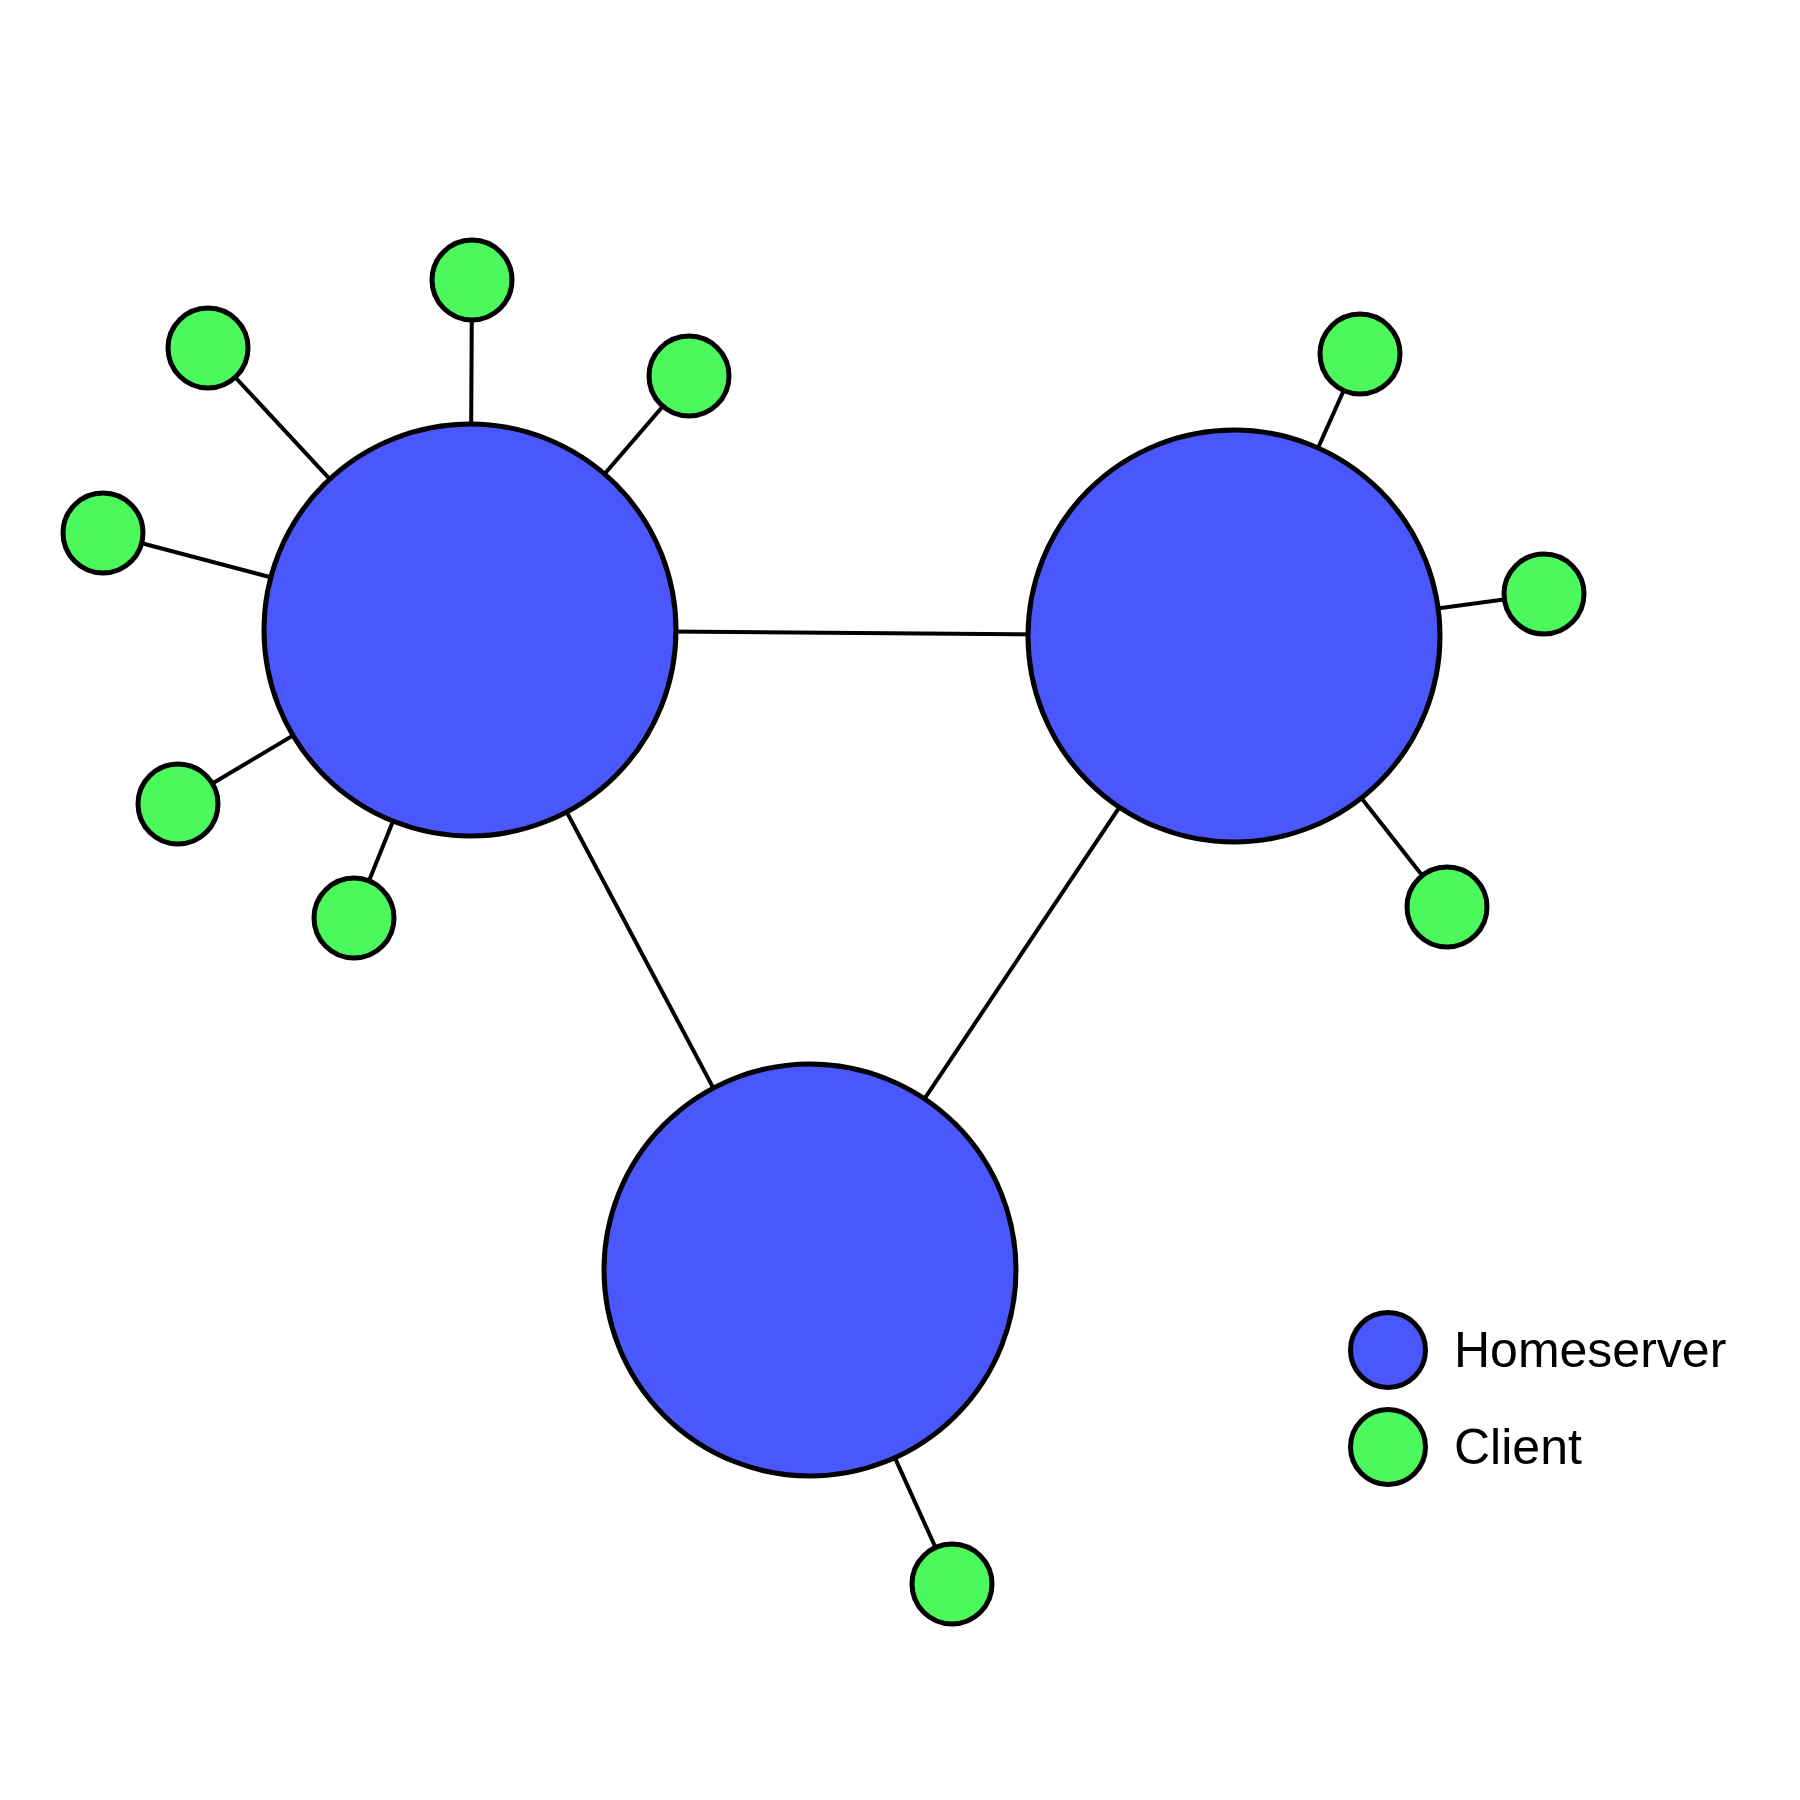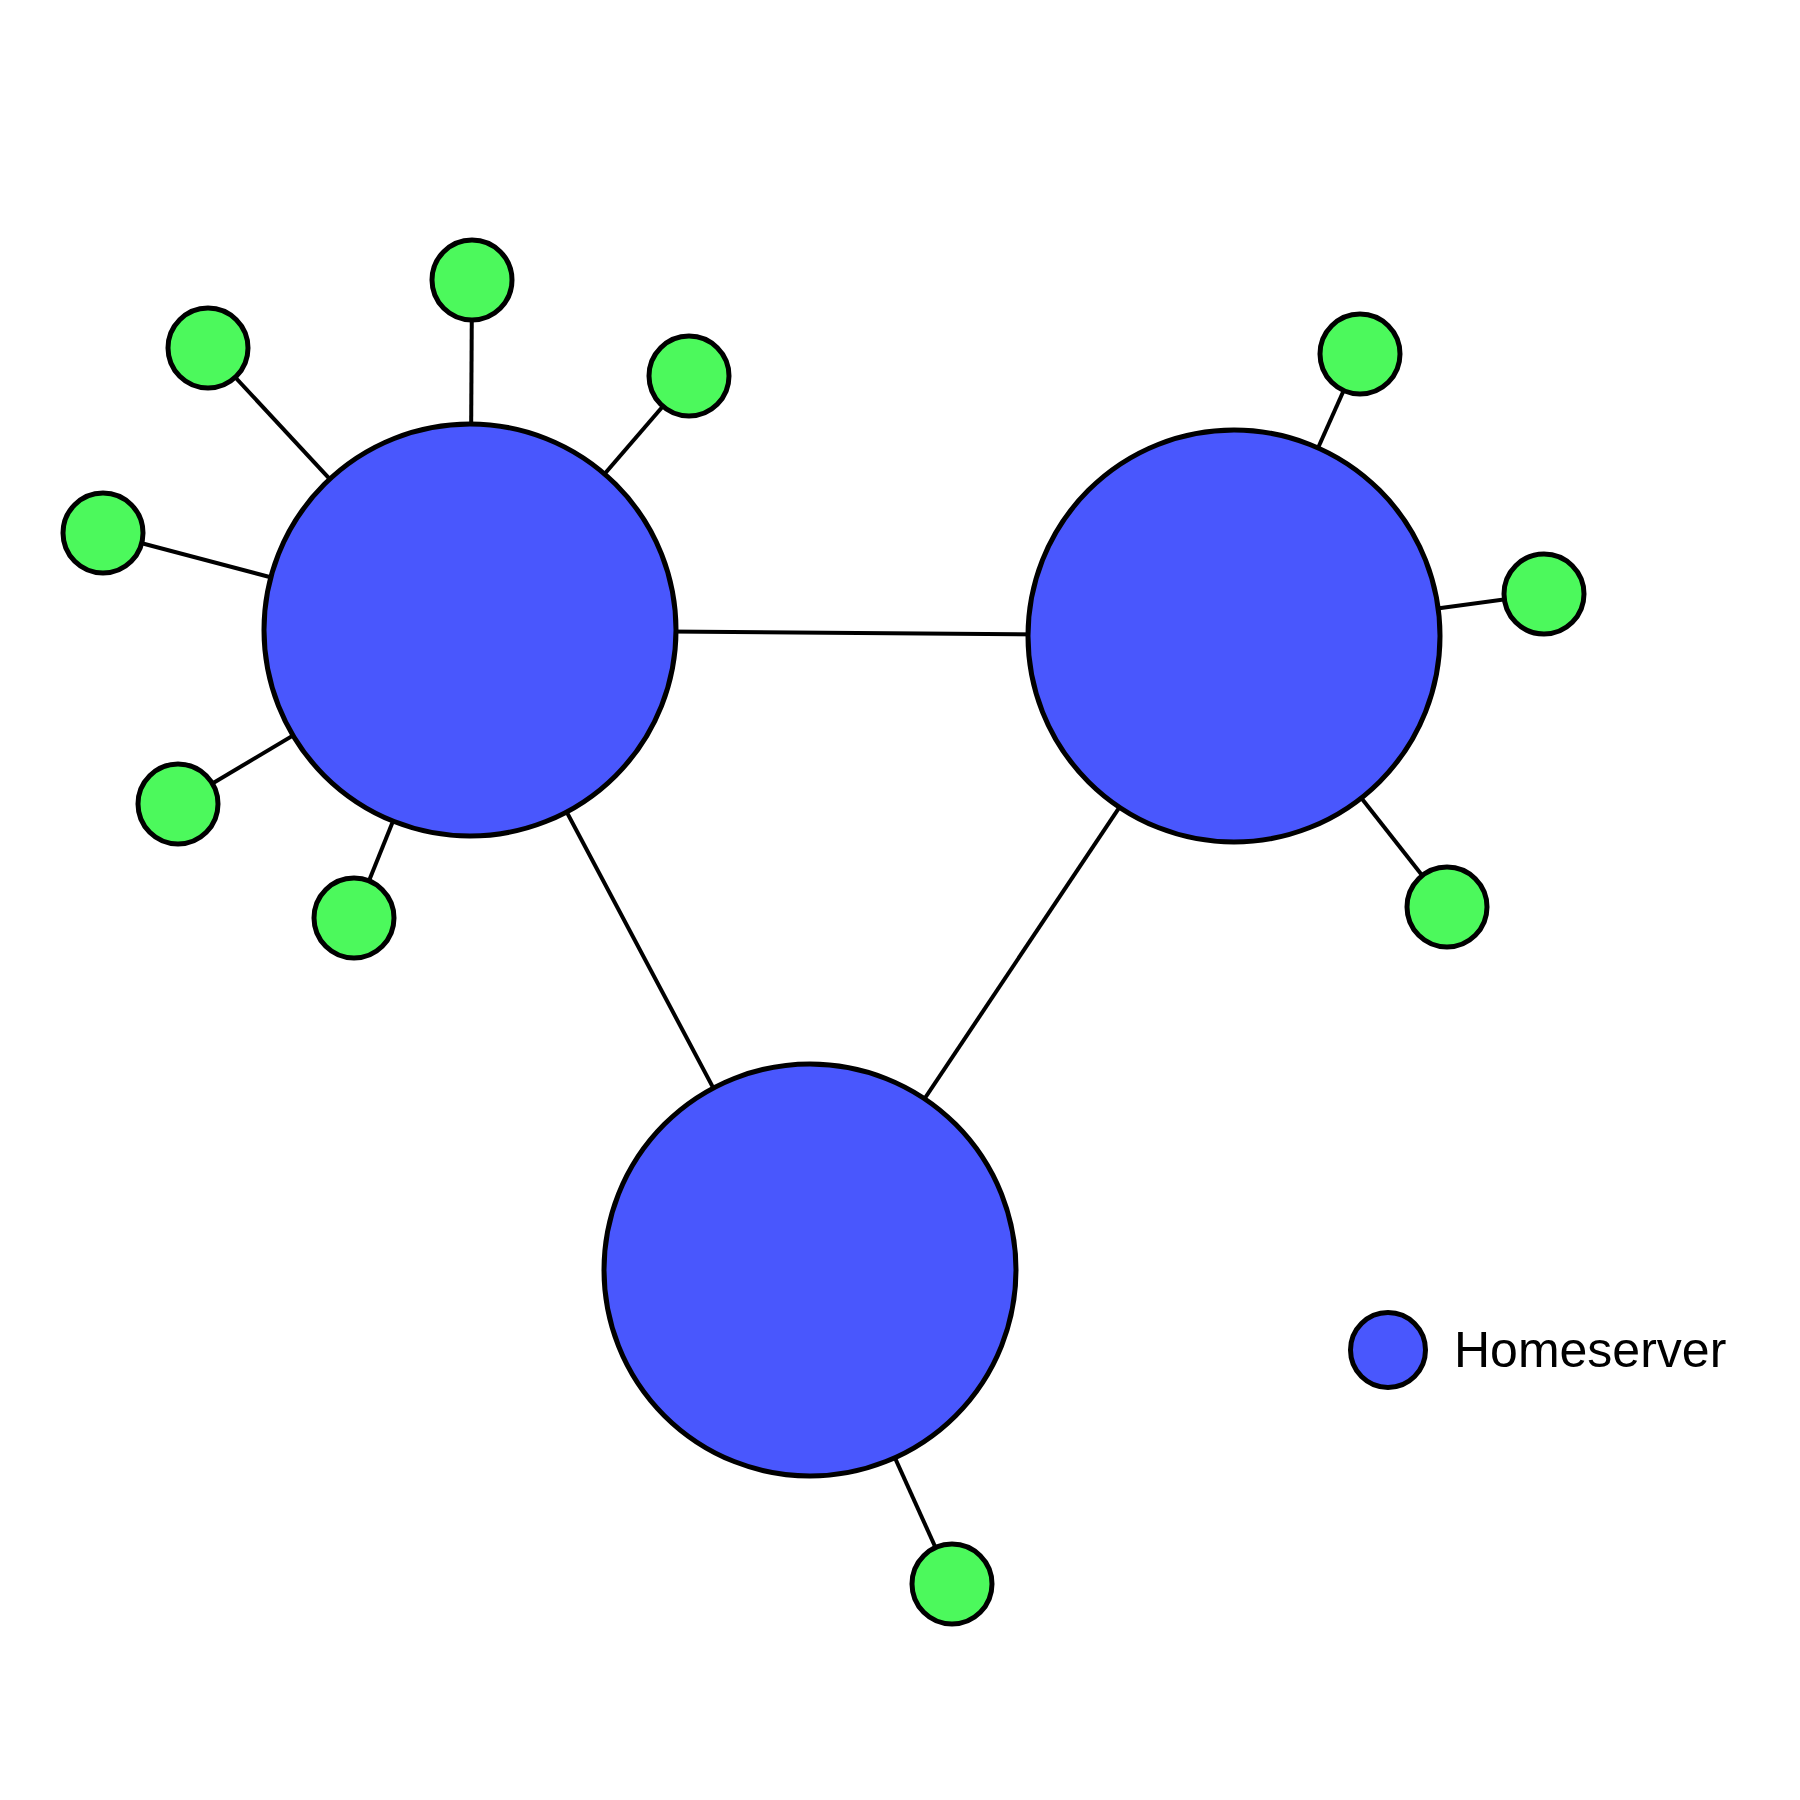--- a/index.html
+++ b/index.html
@@ -84,15 +84,19 @@
         <circle cx="1447" cy="907" r="40" fill="#4cf95c" stroke="#000000" stroke-width="5"></circle>
         <circle cx="952" cy="1584" r="40" fill="#4cf95c" stroke="#000000" stroke-width="5"></circle>
       </g>
   </svg>
 
   <div class="legend">
     <div class="legend-row">
       <span class="legend-swatch" style="background-color: rgb(73, 87, 253);"></span>
       <span class="legend-label">Homeserver</span>
     </div>
+    <div class="legend-row">
+      <span class="legend-swatch" style="background-color: rgb(76, 249, 92);"></span>
+      <span class="legend-label">Client</span>
+    </div>
   </div>
 
 </div>
 
 </body></html>

